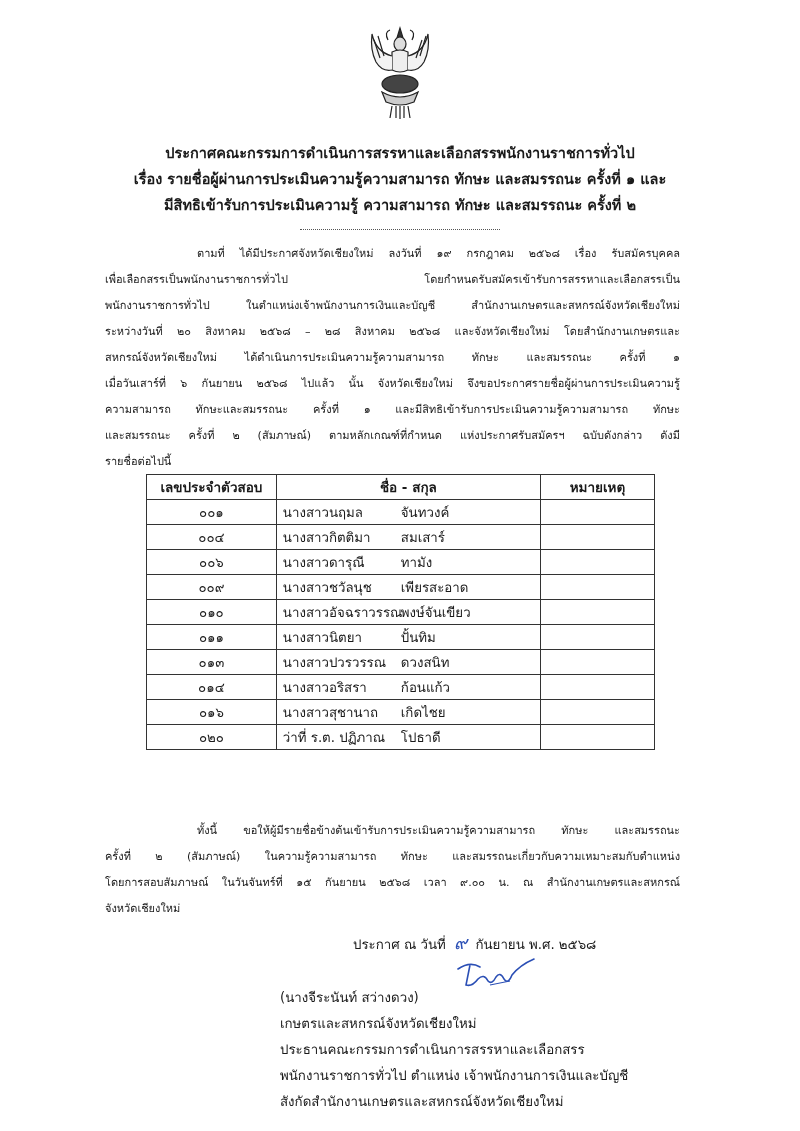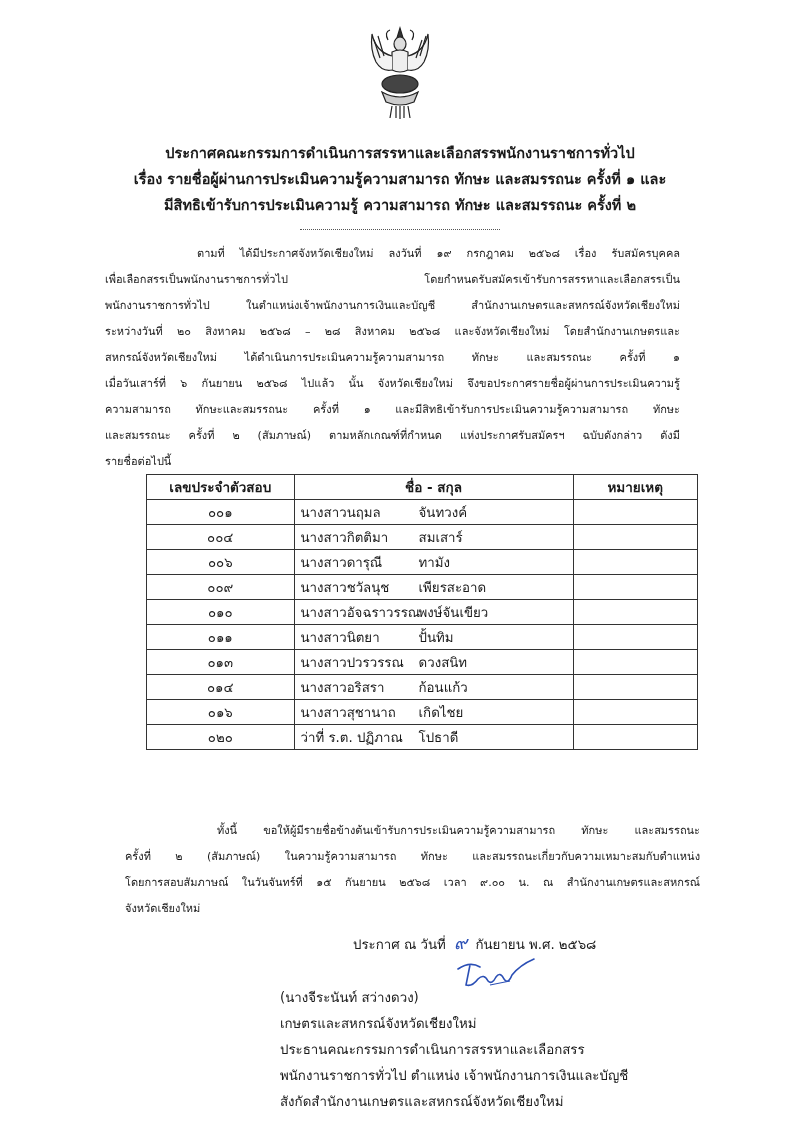--- a/index.html
+++ b/index.html
@@ -54,27 +54,27 @@
       display: block;
       height: 26px;
     }
     .para .line.last {
       text-align-last: left;
     }
     .para .line.indent {
       padding-left: 92px;
     }
     .para1 { top: 241px; }
-    .para2 { top: 818px; margin-left: 20px; }
+    .para2 { top: 818px; }
 
     table.results {
       position: absolute;
       left: 146px;
       top: 474px;
-      width: 552px;
+      width: 509px;
       border-collapse: collapse;
       font-size: 13.3px;
     }
     table.results th, table.results td {
       border: 1.2px solid #333;
       height: 25px;
       padding: 0 6px;
       box-sizing: border-box;
     }
     table.results th {

